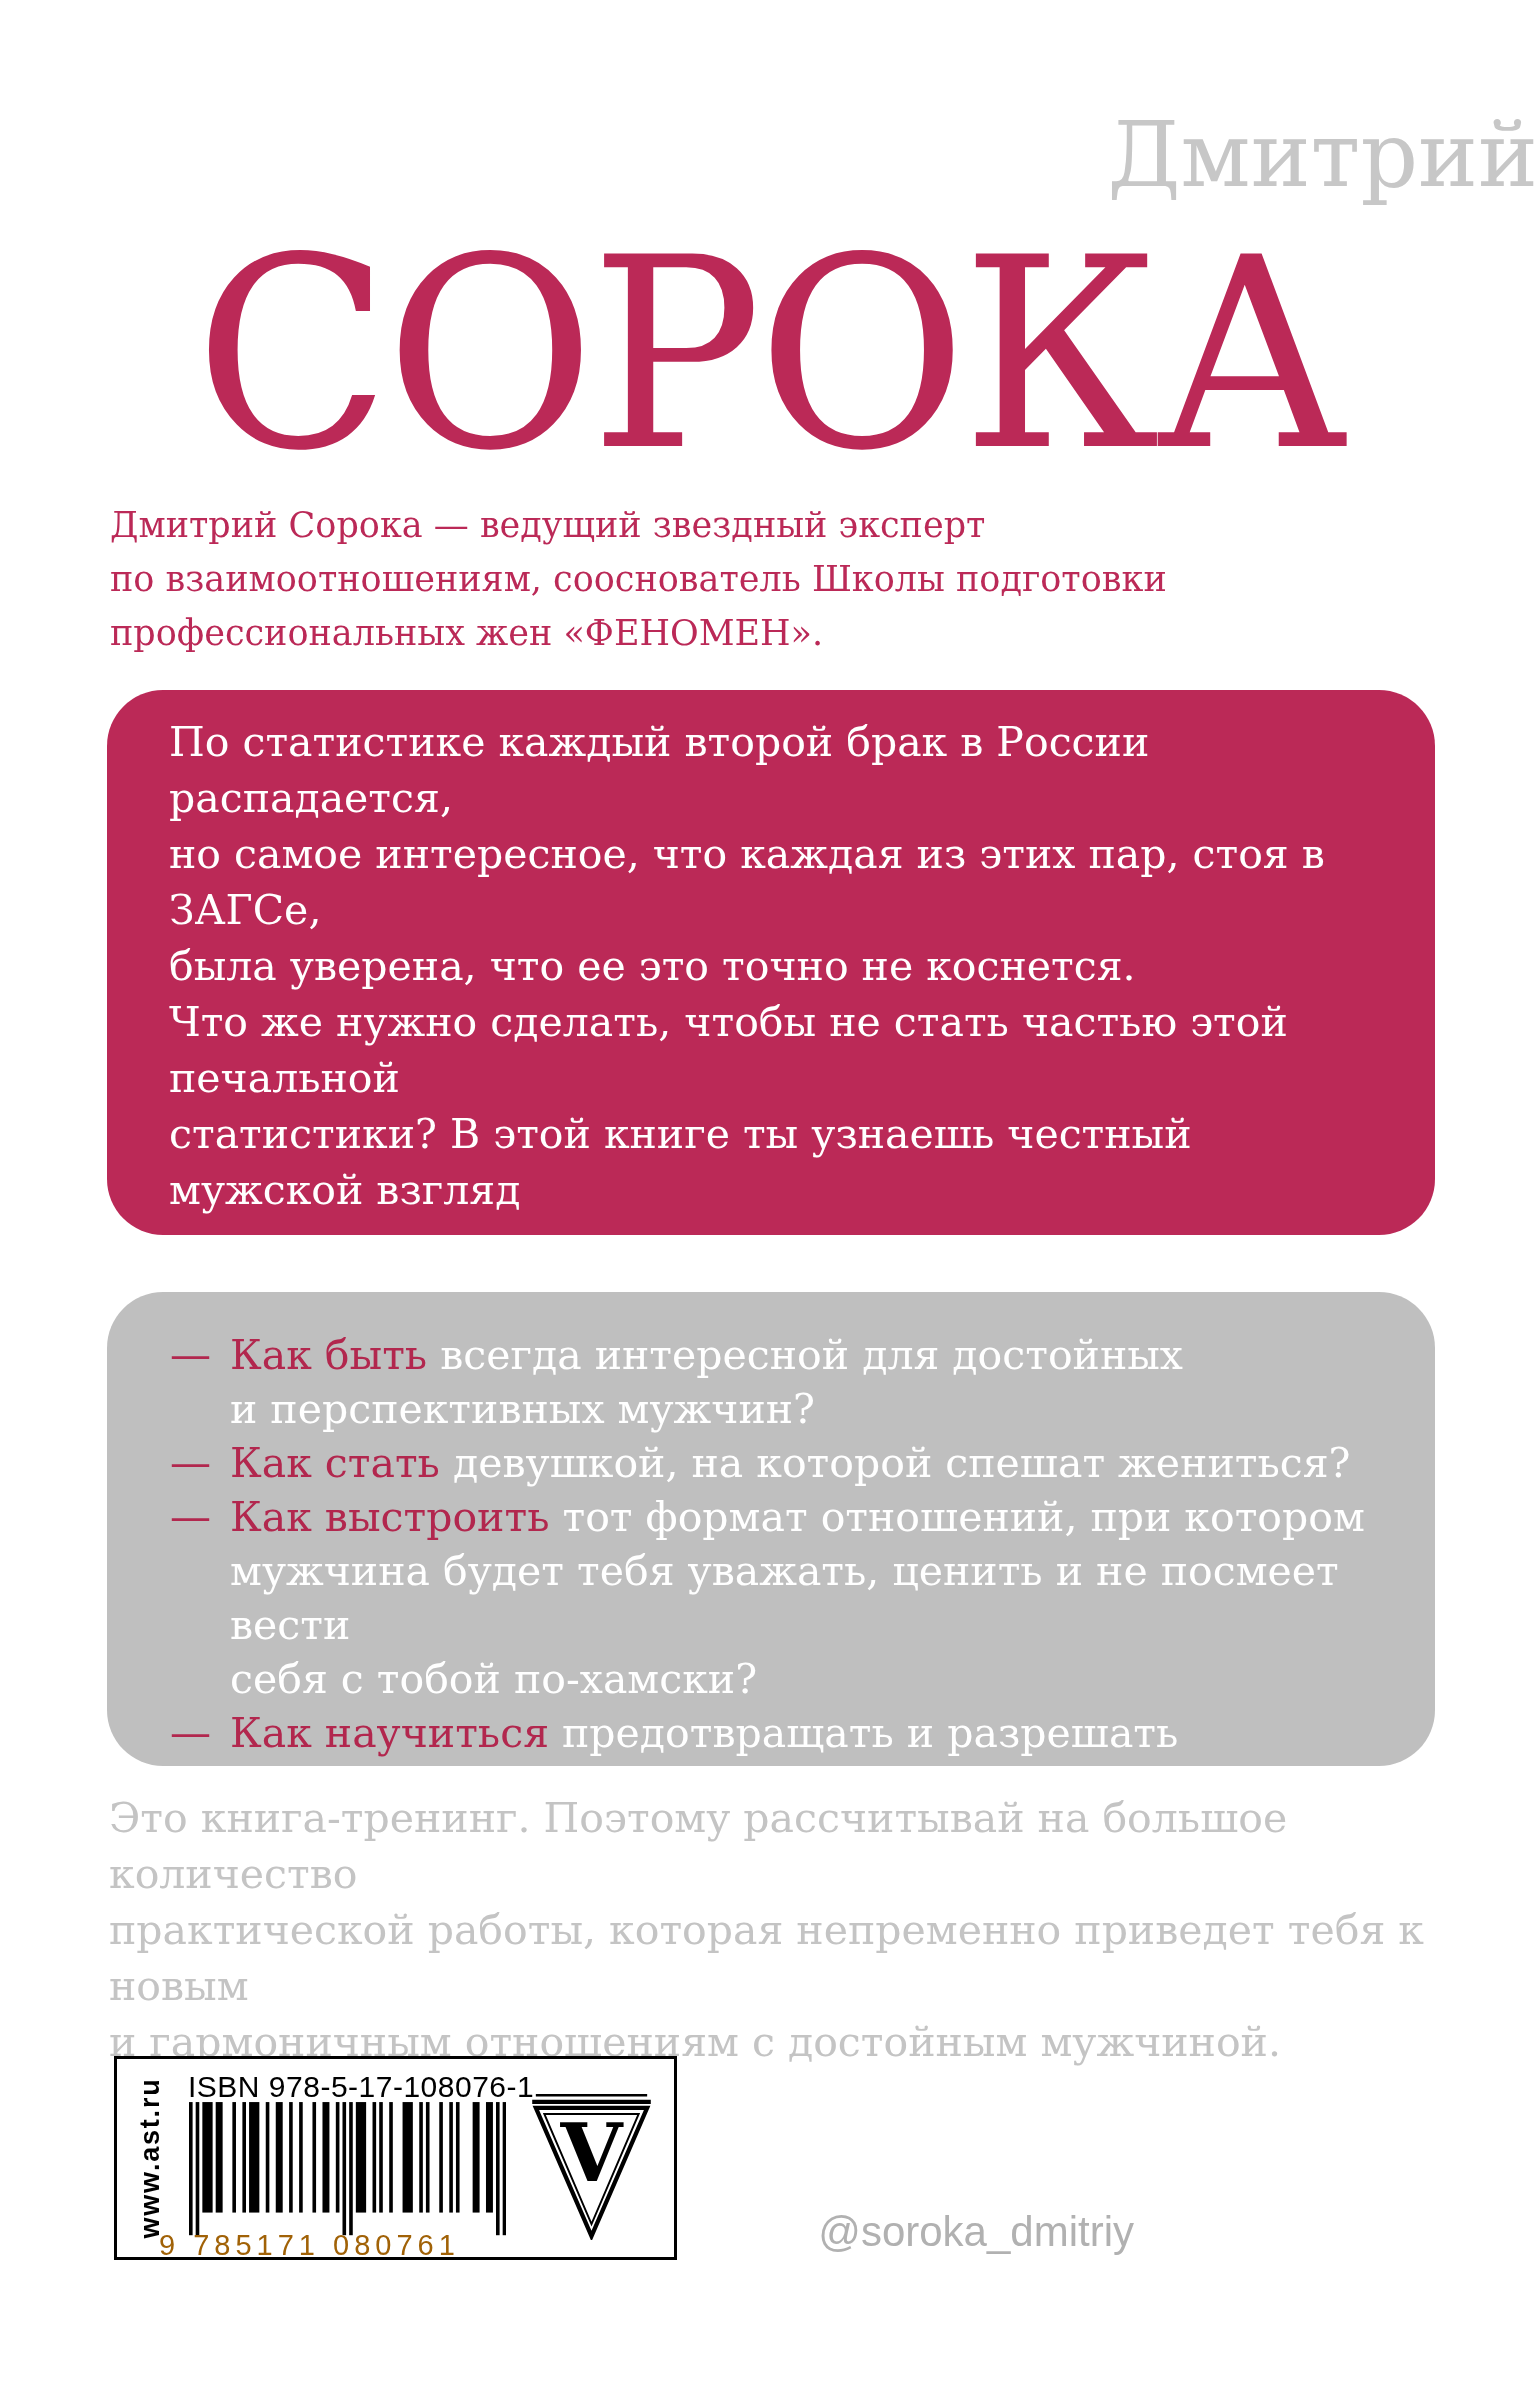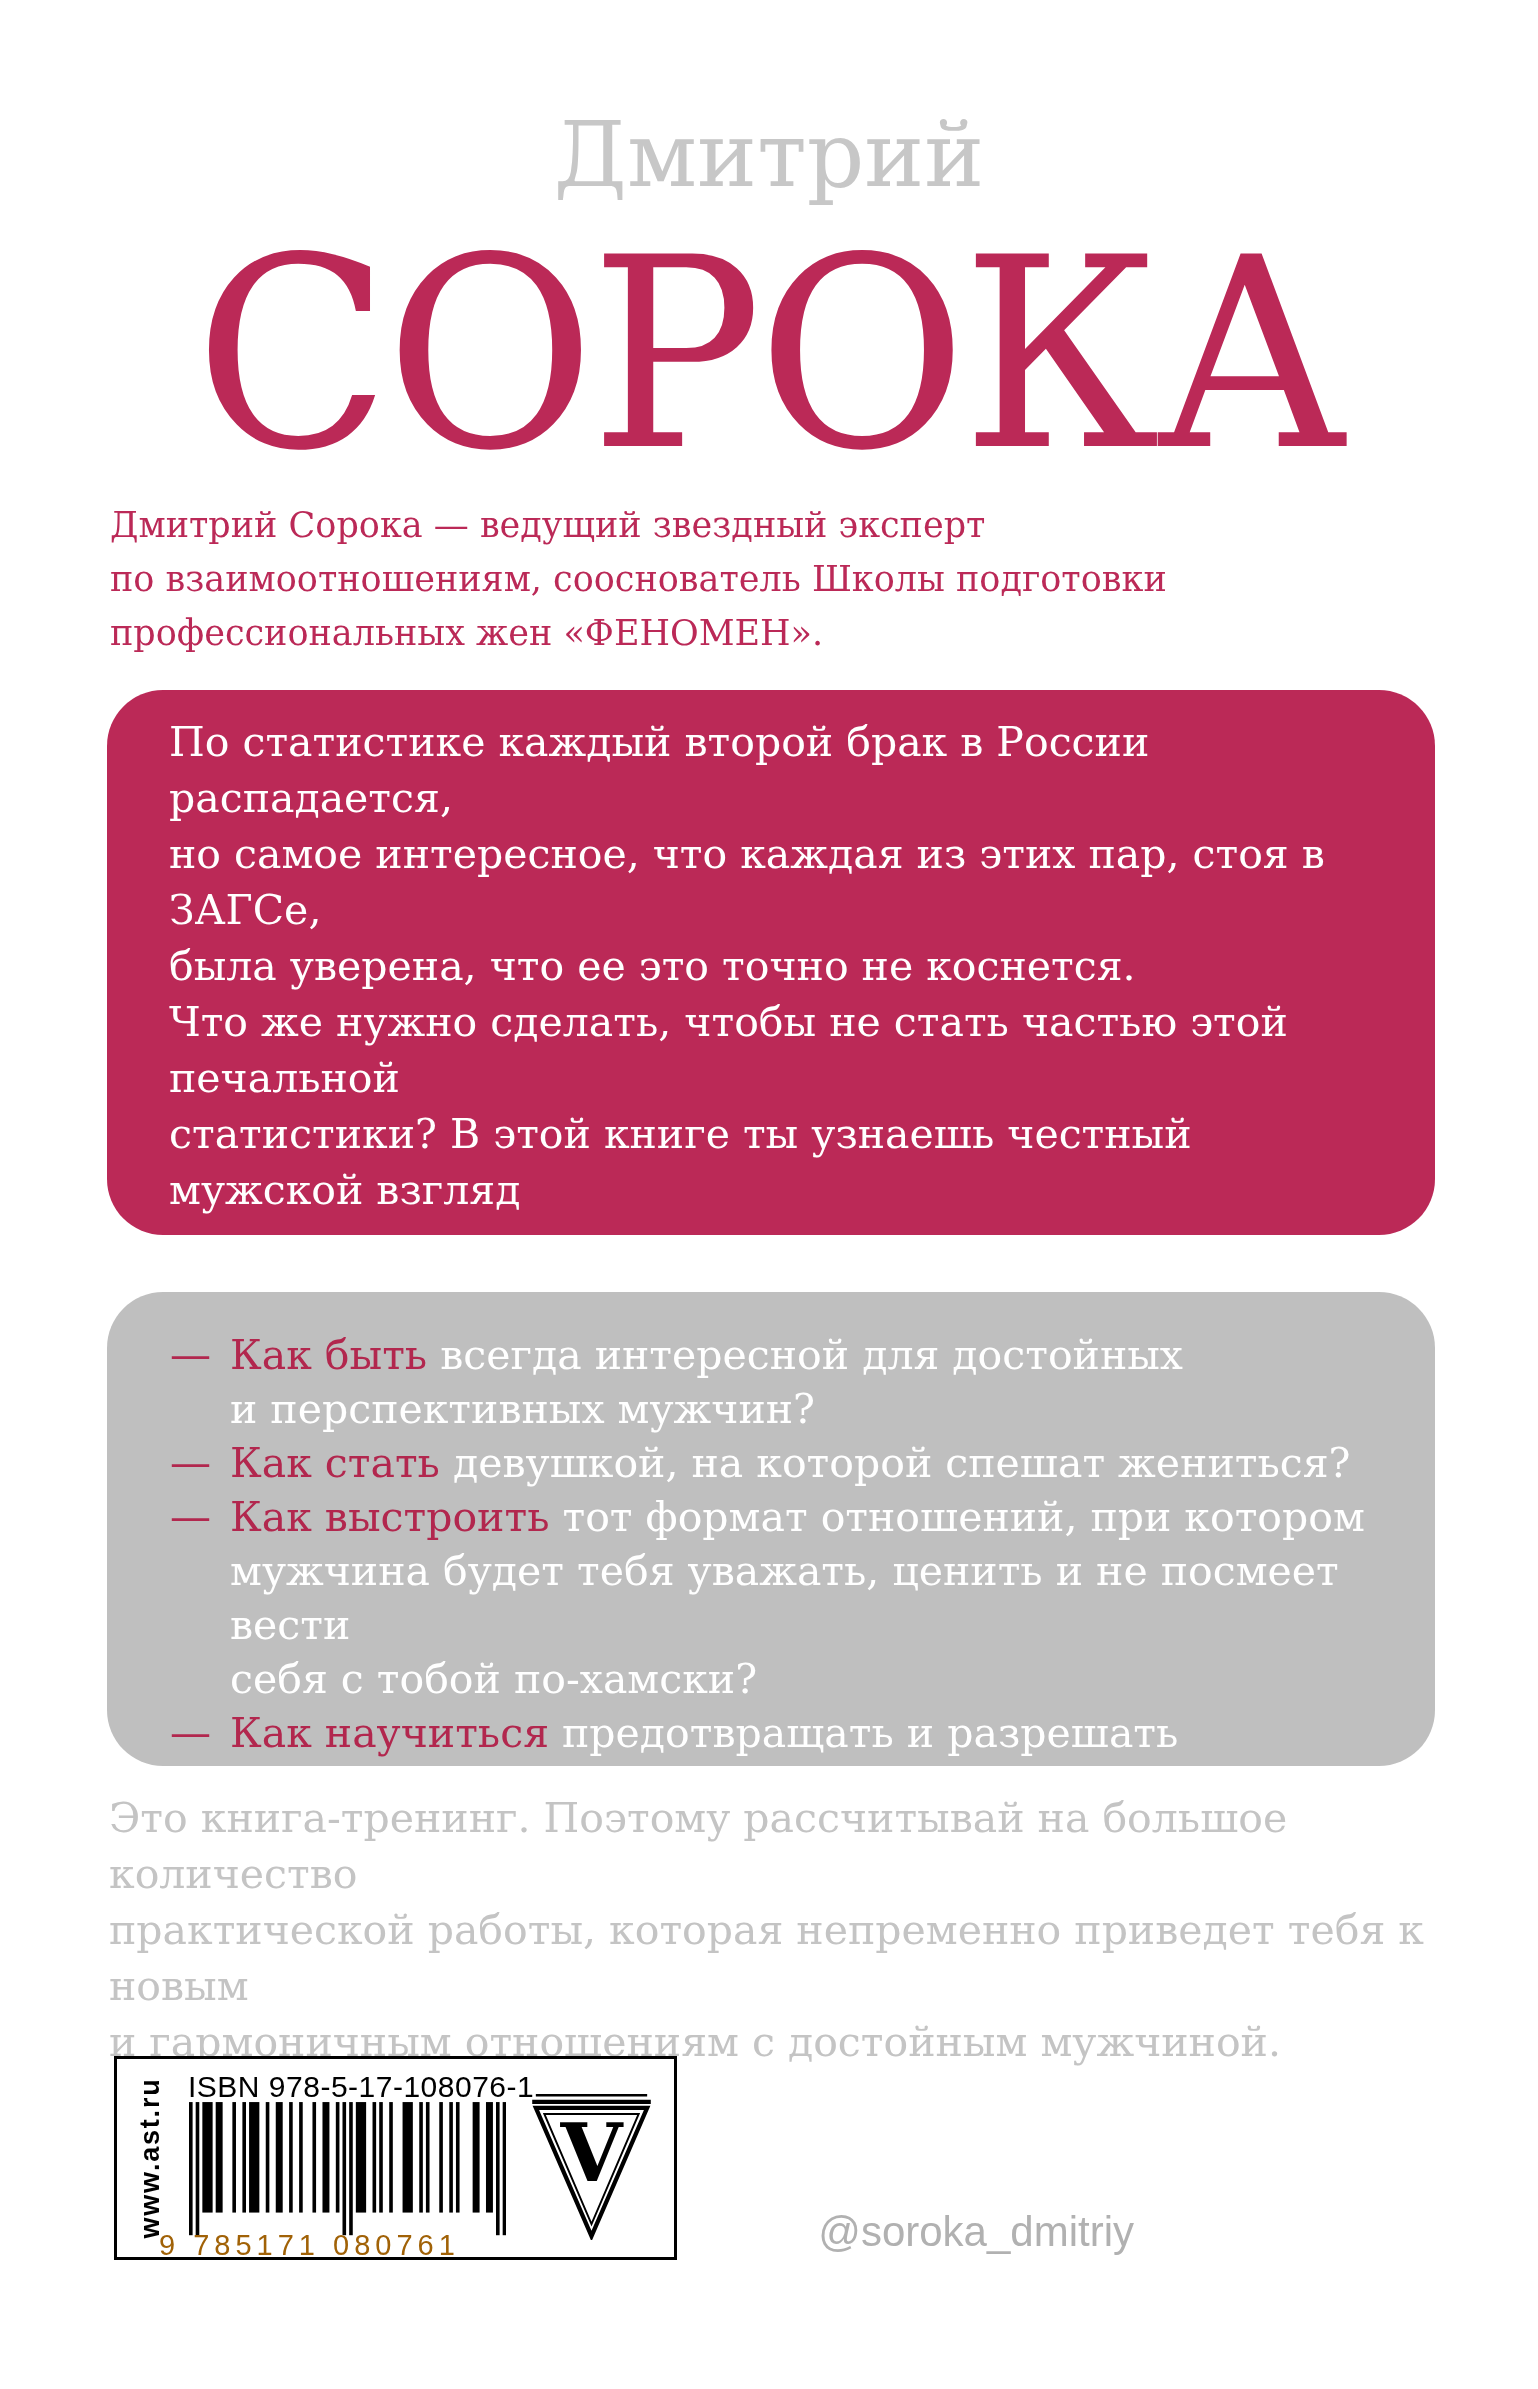--- a/index.html
+++ b/index.html
@@ -1,21 +1,21 @@
 <!DOCTYPE html>
 <html style="--crimson: #bb2957; --crimson-hl: #b2274e; --gray-name: #c7c7c7; --gray-box: #bfbfbf; --gray-outro: #c4c4c4; --gray-handle: #b1b1b1;font-size:14.5px"><head>
 <meta charset="utf-8">
 <style>
   html,body{margin:0;padding:0;background:#fff;}
   .page{
     position:relative;width:1538px;height:2389px;background:#fff;overflow:hidden;
     font-family:"DejaVu Serif", "Liberation Serif", serif;
   }
   .first-name{
-    position:absolute;top:105px;left:0;right:0;text-align:center;
+    position:absolute;top:105px;left:0;right:0;text-align:right;
     font-size:90px;line-height:1.1;color:var(--gray-name);
   }
   .last-name{
     position:absolute;top:223px;left:0;right:0;text-align:center;
     font-size:264px;line-height:1;color:var(--crimson);letter-spacing:-5.4px;
     transform:scaleX(0.97);transform-origin:center;
   }
   .multiline{white-space:pre-line;}
   .author-intro{
     position:absolute;left:110px;top:498px;right:109px;

